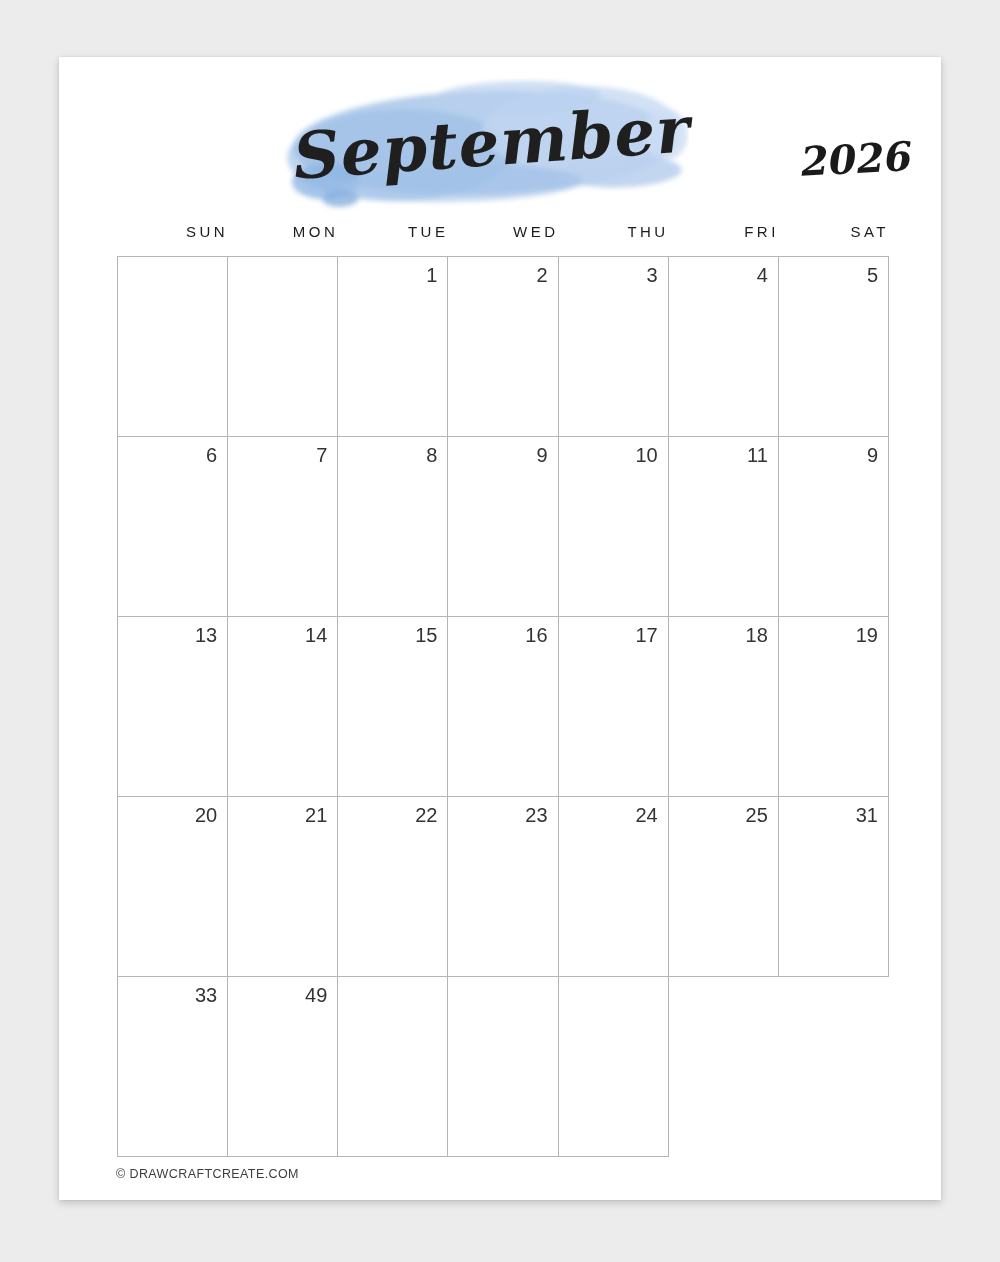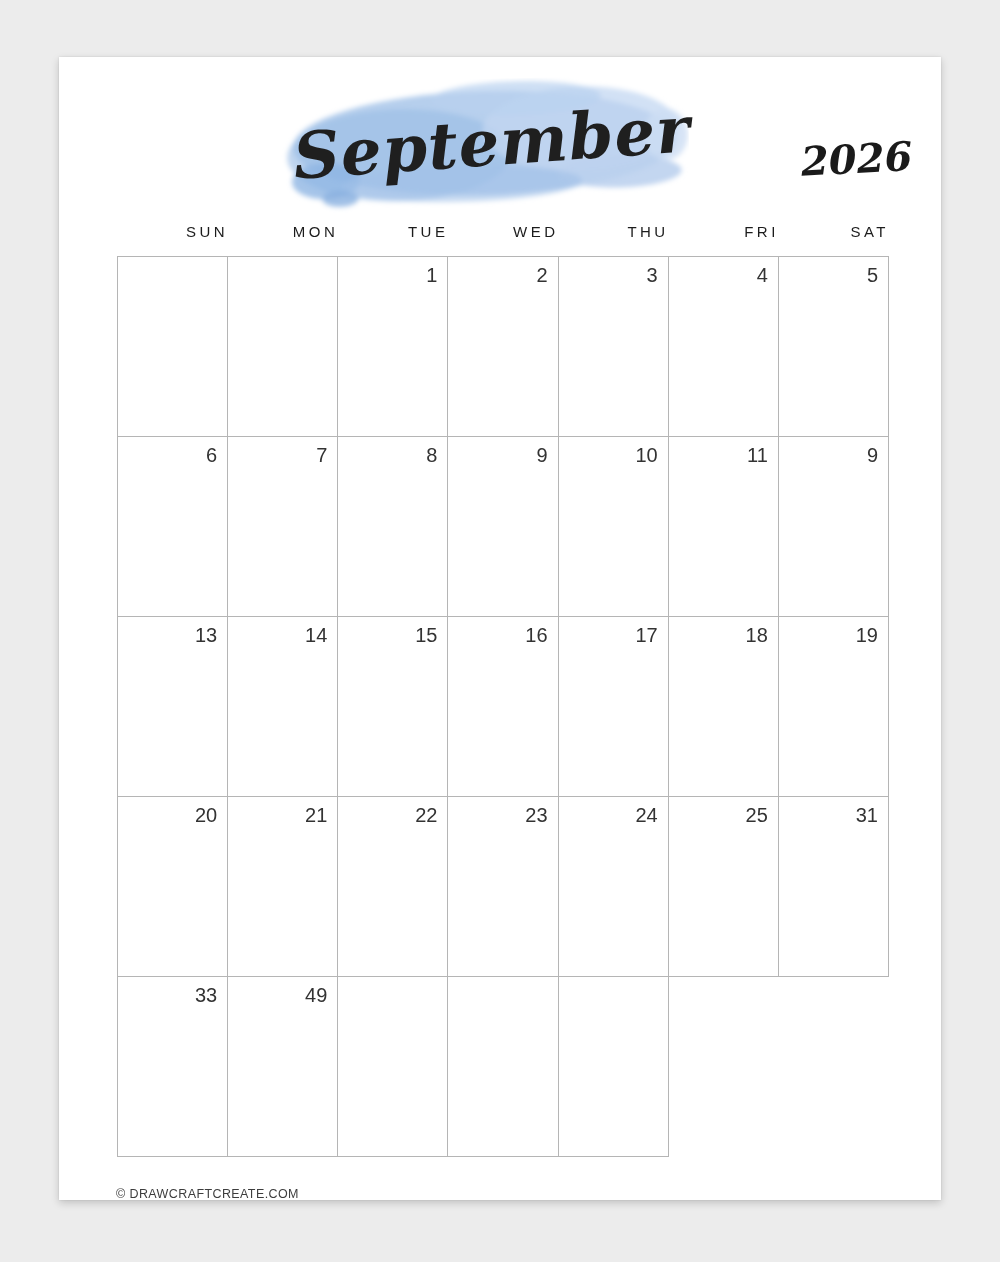--- a/index.html
+++ b/index.html
@@ -74,21 +74,20 @@
   .day-number{
     position:absolute;top:7px;right:10px;
     font-size:20px;color:#333333;
     font-weight:400;
   }
   
   .footer{
     position:absolute;left:57px;top:1110px;
     font-size:12.5px;color:#3d3d3d;
     letter-spacing:0.4px;
-    margin-top:20px;
   }
 </style>
 </head>
 <body>
 
 <div class="page">
 
   <div class="brush-wrap">
     <svg width="408" height="132" viewBox="0 0 408 132" xmlns="http://www.w3.org/2000/svg">
       <defs>

